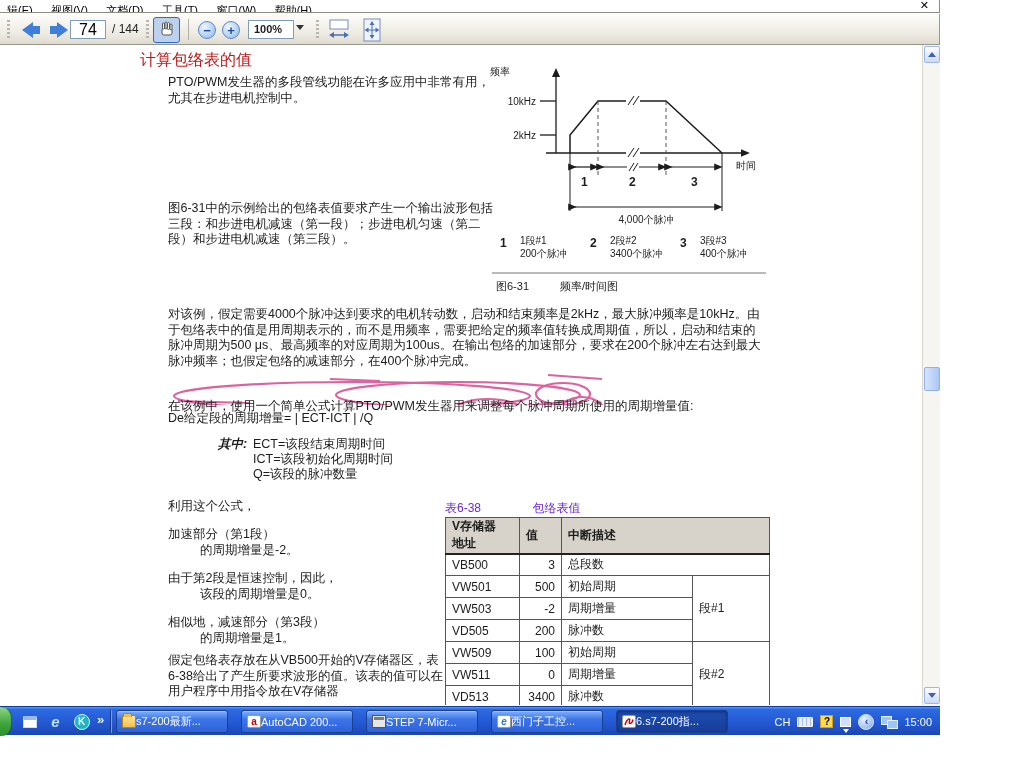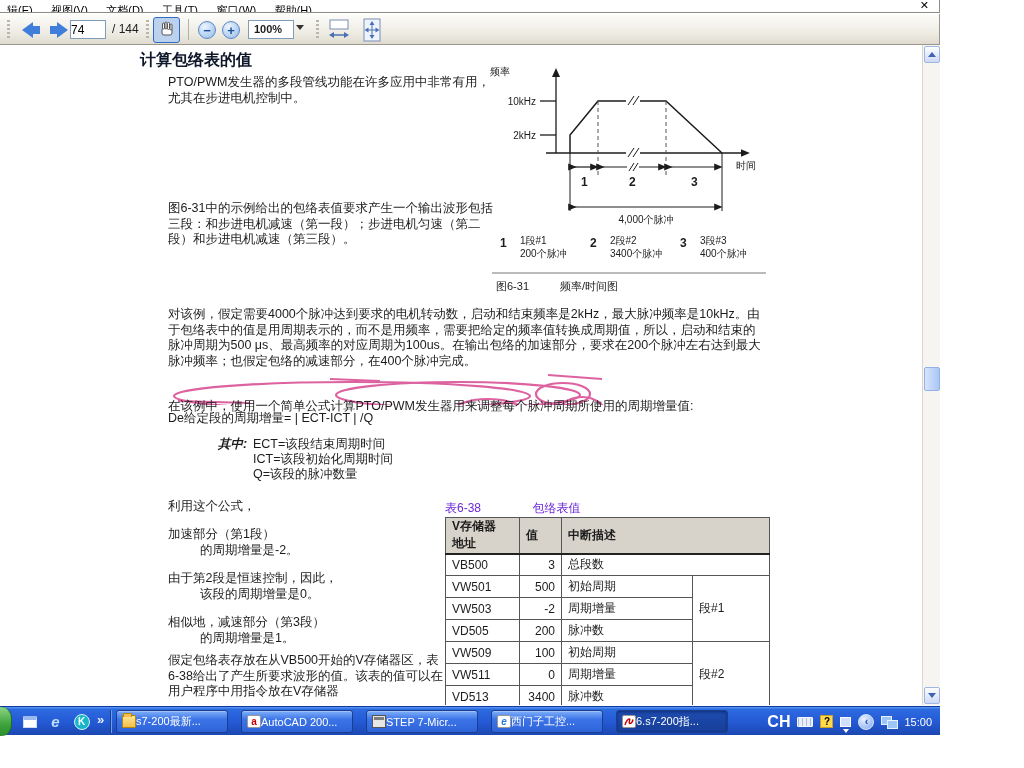--- a/index.html
+++ b/index.html
@@ -18,36 +18,36 @@
   .grip{position:absolute;top:6px;width:3px;height:19px;
         background:repeating-linear-gradient(#b9b6aa 0 2px,transparent 2px 4px);}
   .navbtn{position:absolute;top:4px;width:26px;height:24px;display:flex;align-items:center;justify-content:center;}
   .arrL{display:flex;align-items:center;}
   .arrL .head{width:0;height:0;border-top:8px solid transparent;border-bottom:8px solid transparent;border-right:11px solid #3f7ed9;}
   .arrL .tail{width:7px;height:8px;background:#3f7ed9;}
   .arrR{display:flex;align-items:center;}
   .arrR .head{width:0;height:0;border-top:8px solid transparent;border-bottom:8px solid transparent;border-left:11px solid #3f7ed9;}
   .arrR .tail{width:7px;height:8px;background:#3f7ed9;}
   .pageinput{position:absolute;left:70px;top:6px;width:36px;height:19px;border:1px solid #7f9db9;
-             font-size:12px;padding:0;background:#fff;font-family:inherit;}
+             font-size:16px;text-align:center;padding:0;background:#fff;font-family:inherit;}
   .pagetotal{position:absolute;left:112px;top:8px;font-size:12px;color:#222;}
   .toolbtn{position:absolute;top:3px;width:27px;height:26px;border-radius:3px;display:flex;align-items:center;justify-content:center;}
   .toolbtn.selected{background:#bcd1ee;border:1px solid #316ac5;}
   .zoomcircle{position:absolute;top:7px;width:18px;height:18px;border-radius:50%;
               background:radial-gradient(circle at 35% 30%,#eef5fd,#8fb9ea);
               border:1px solid #5b87c9;color:#174f9c;font-weight:bold;font-size:13px;
               display:flex;align-items:center;justify-content:center;line-height:1;}
   .zoombox{position:absolute;left:248px;top:6px;width:46px;height:19px;border:1px solid #7f9db9;background:#fff;
            font-size:11px;line-height:17px;padding-left:5px;font-weight:bold;}
   .zoomcaret{position:absolute;left:296px;top:11px;width:0;height:0;
              border-left:4px solid transparent;border-right:4px solid transparent;border-top:5px solid #333;}
   
   .page{position:absolute;left:0;top:45px;width:922px;height:660px;background:#fff;overflow:hidden;}
   .page .tx{position:absolute;font-size:12.5px;line-height:15.5px;color:#1c1c1c;word-break:break-all;}
-  .page .title{font-size:16px;font-weight:bold;color:#0f172a;}
+  .page .title{font-size:16px;font-weight:normal;color:#b91c1c;}
   .anno{position:absolute;pointer-events:none;}
   
   .tcaption{position:absolute;left:445px;top:455px;font-size:12px;color:#6d28d9;}
   .tcaption .cap2{margin-left:48px;}
   table.env{position:absolute;left:445px;top:472px;border-collapse:collapse;table-layout:fixed;
             font-size:12px;color:#1c1c1c;}
   table.env td,table.env th{border:1px solid #565656;padding:0 6px;height:22px;overflow:hidden;}
   table.env th{background:#d7d3ca;text-align:left;font-weight:bold;height:36px;border-bottom:2px solid #222;}
   table.env td.val{text-align:right;}
   
@@ -80,21 +80,21 @@
   .bic{flex:0 0 auto;width:14px;height:13px;position:relative;}
   .bic-folder{background:linear-gradient(#ffe59a,#f2bf4b);border:1px solid #b8860b;border-radius:1px;}
   .bic-folder::before{content:"";position:absolute;left:0;top:-3px;width:7px;height:3px;background:#f2bf4b;border:1px solid #b8860b;border-bottom:none;border-radius:1px 1px 0 0;}
   .bic-white{background:#fff;border:1px solid #9a9a9a;border-radius:2px;color:#c00;
              font-size:10px;font-weight:bold;display:flex;align-items:center;justify-content:center;line-height:1;}
   .bic-step{background:#e6e6e6;border:1px solid #555;}
   .bic-step::before{content:"";position:absolute;left:1px;top:1px;right:1px;height:3px;background:#7d7d7d;}
   .bic-ie{background:#fff;border:1px solid #9a9a9a;border-radius:2px;color:#2a79d8;
           font-size:10px;font-weight:bold;font-style:italic;display:flex;align-items:center;justify-content:center;line-height:1;}
   .tray{position:absolute;right:0;top:0;height:29px;display:flex;align-items:center;gap:7px;padding-right:8px;}
-  .tray .lang{color:#fff;font-size:16px;font-weight:bold;}
+  .tray .lang{color:#fff;font-size:11px;font-weight:normal;}
   .ic-kbd{width:16px;height:10px;background:#e8eefc;border:1px solid #f3f7ff;border-radius:1px;
           background-image:linear-gradient(90deg,#aebedd 1px,transparent 1px);background-size:4px 100%;}
   .ic-help{width:13px;height:13px;background:#ffd94a;border:1px solid #caa227;color:#000;font-size:10px;font-weight:bold;
            display:flex;align-items:center;justify-content:center;}
   .ic-rm{width:11px;height:10px;border:1px solid #fff;background:#cfe0ff;position:relative;}
   .ic-rm::after{content:"";position:absolute;left:2px;top:11px;border-left:3px solid transparent;border-right:3px solid transparent;border-top:4px solid #fff;}
   .ic-collapse{width:16px;height:16px;border-radius:50%;background:radial-gradient(circle at 35% 30%,#eaf2ff,#7ea6f0);
                border:1px solid #dce8ff;color:#1d4fb0;font-weight:bold;font-size:11px;
                display:flex;align-items:center;justify-content:center;line-height:1;}
   .ic-net{width:16px;height:12px;position:relative;}

